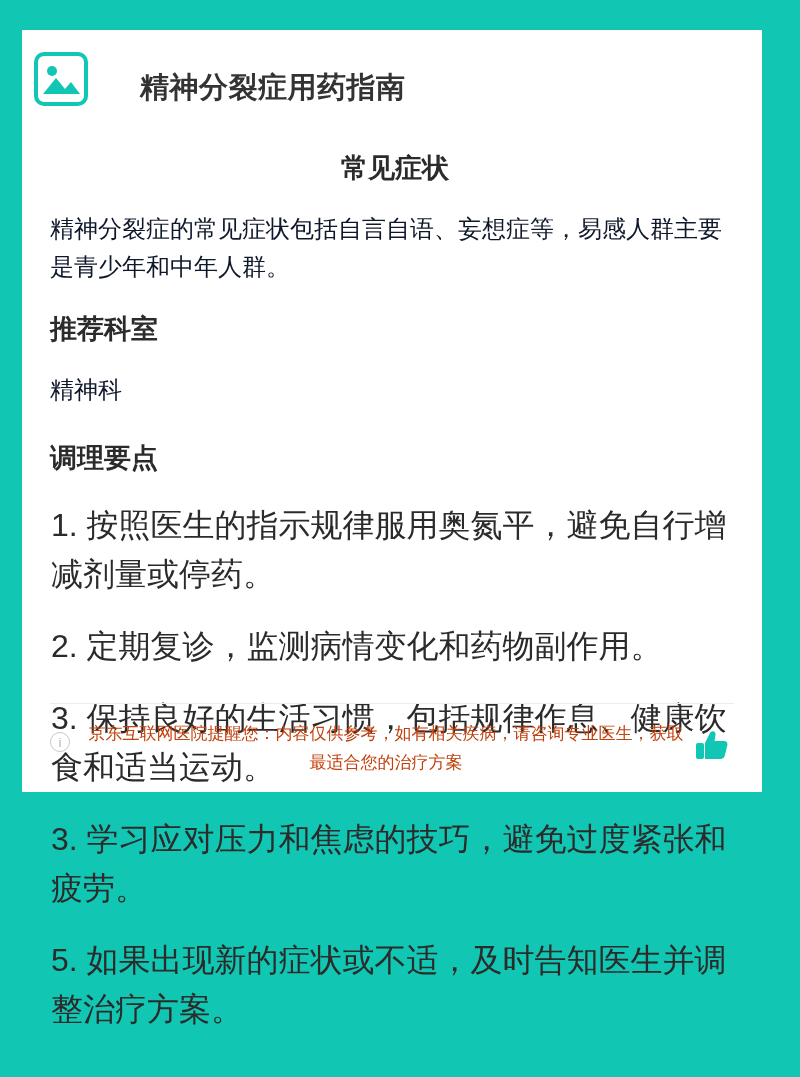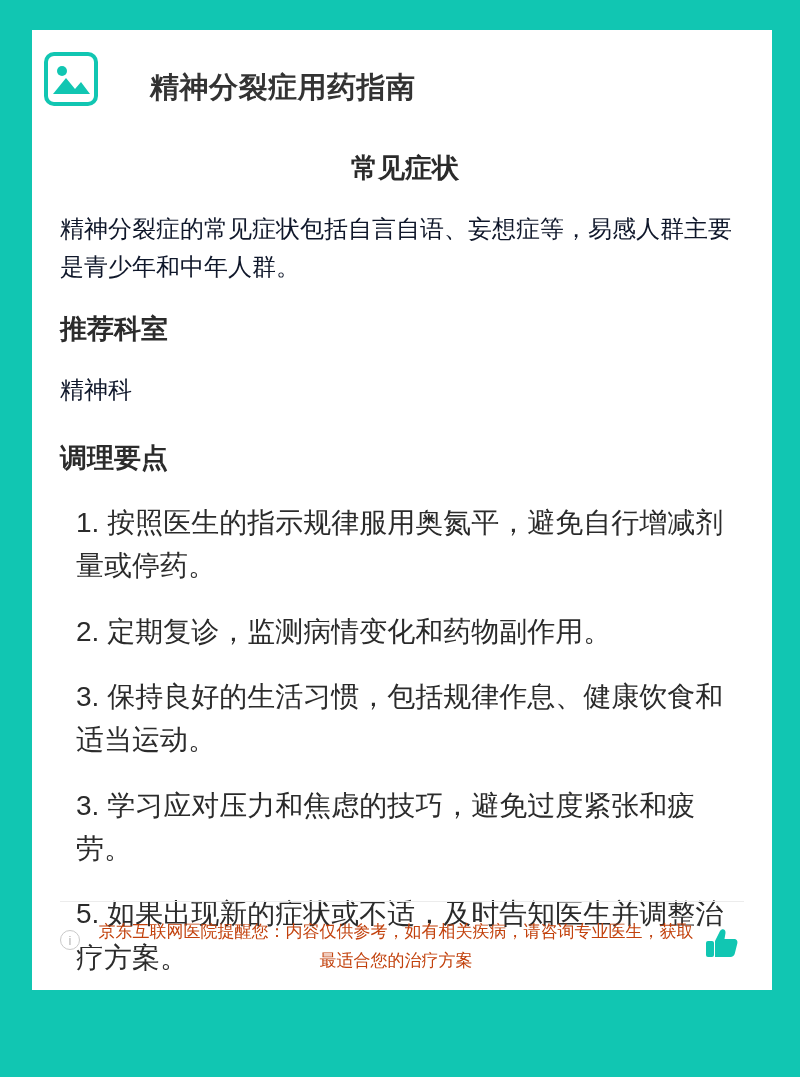--- a/index.html
+++ b/index.html
@@ -9,24 +9,24 @@
     font-family: "Liberation Sans", sans-serif;
   }
   body {
     width: 800px;
     height: 1077px;
     position: relative;
     overflow: hidden;
   }
   .card {
     position: absolute;
-    left: 32px;
+    left: 22px;
     top: 30px;
     width: 740px;
-    height: 960px;
+    height: 762px;
     background: #ffffff;
     box-sizing: border-box;
   }
   .doc-icon {
     position: absolute;
     left: 12px;
     top: 22px;
     width: 54px;
     height: 54px;
   }
@@ -59,24 +59,24 @@
   p.para {
     font-size: 24px;
     color: #0f172a;
     line-height: 1.55;
     margin: 0 0 26px 0;
   }
   p.para.tight {
     margin-bottom: 34px;
   }
   .step {
-    font-size: 28px;
+    font-size: 32px;
     color: #2b2b2b;
     line-height: 1.55;
-    margin: 0 0 22px 16px;
+    margin: 0 0 22px 1px;
   }
   .divider {
     position: absolute;
     left: 28px;
     right: 28px;
     bottom: 88px;
     height: 1px;
     background: #ececec;
   }
   .footer {

